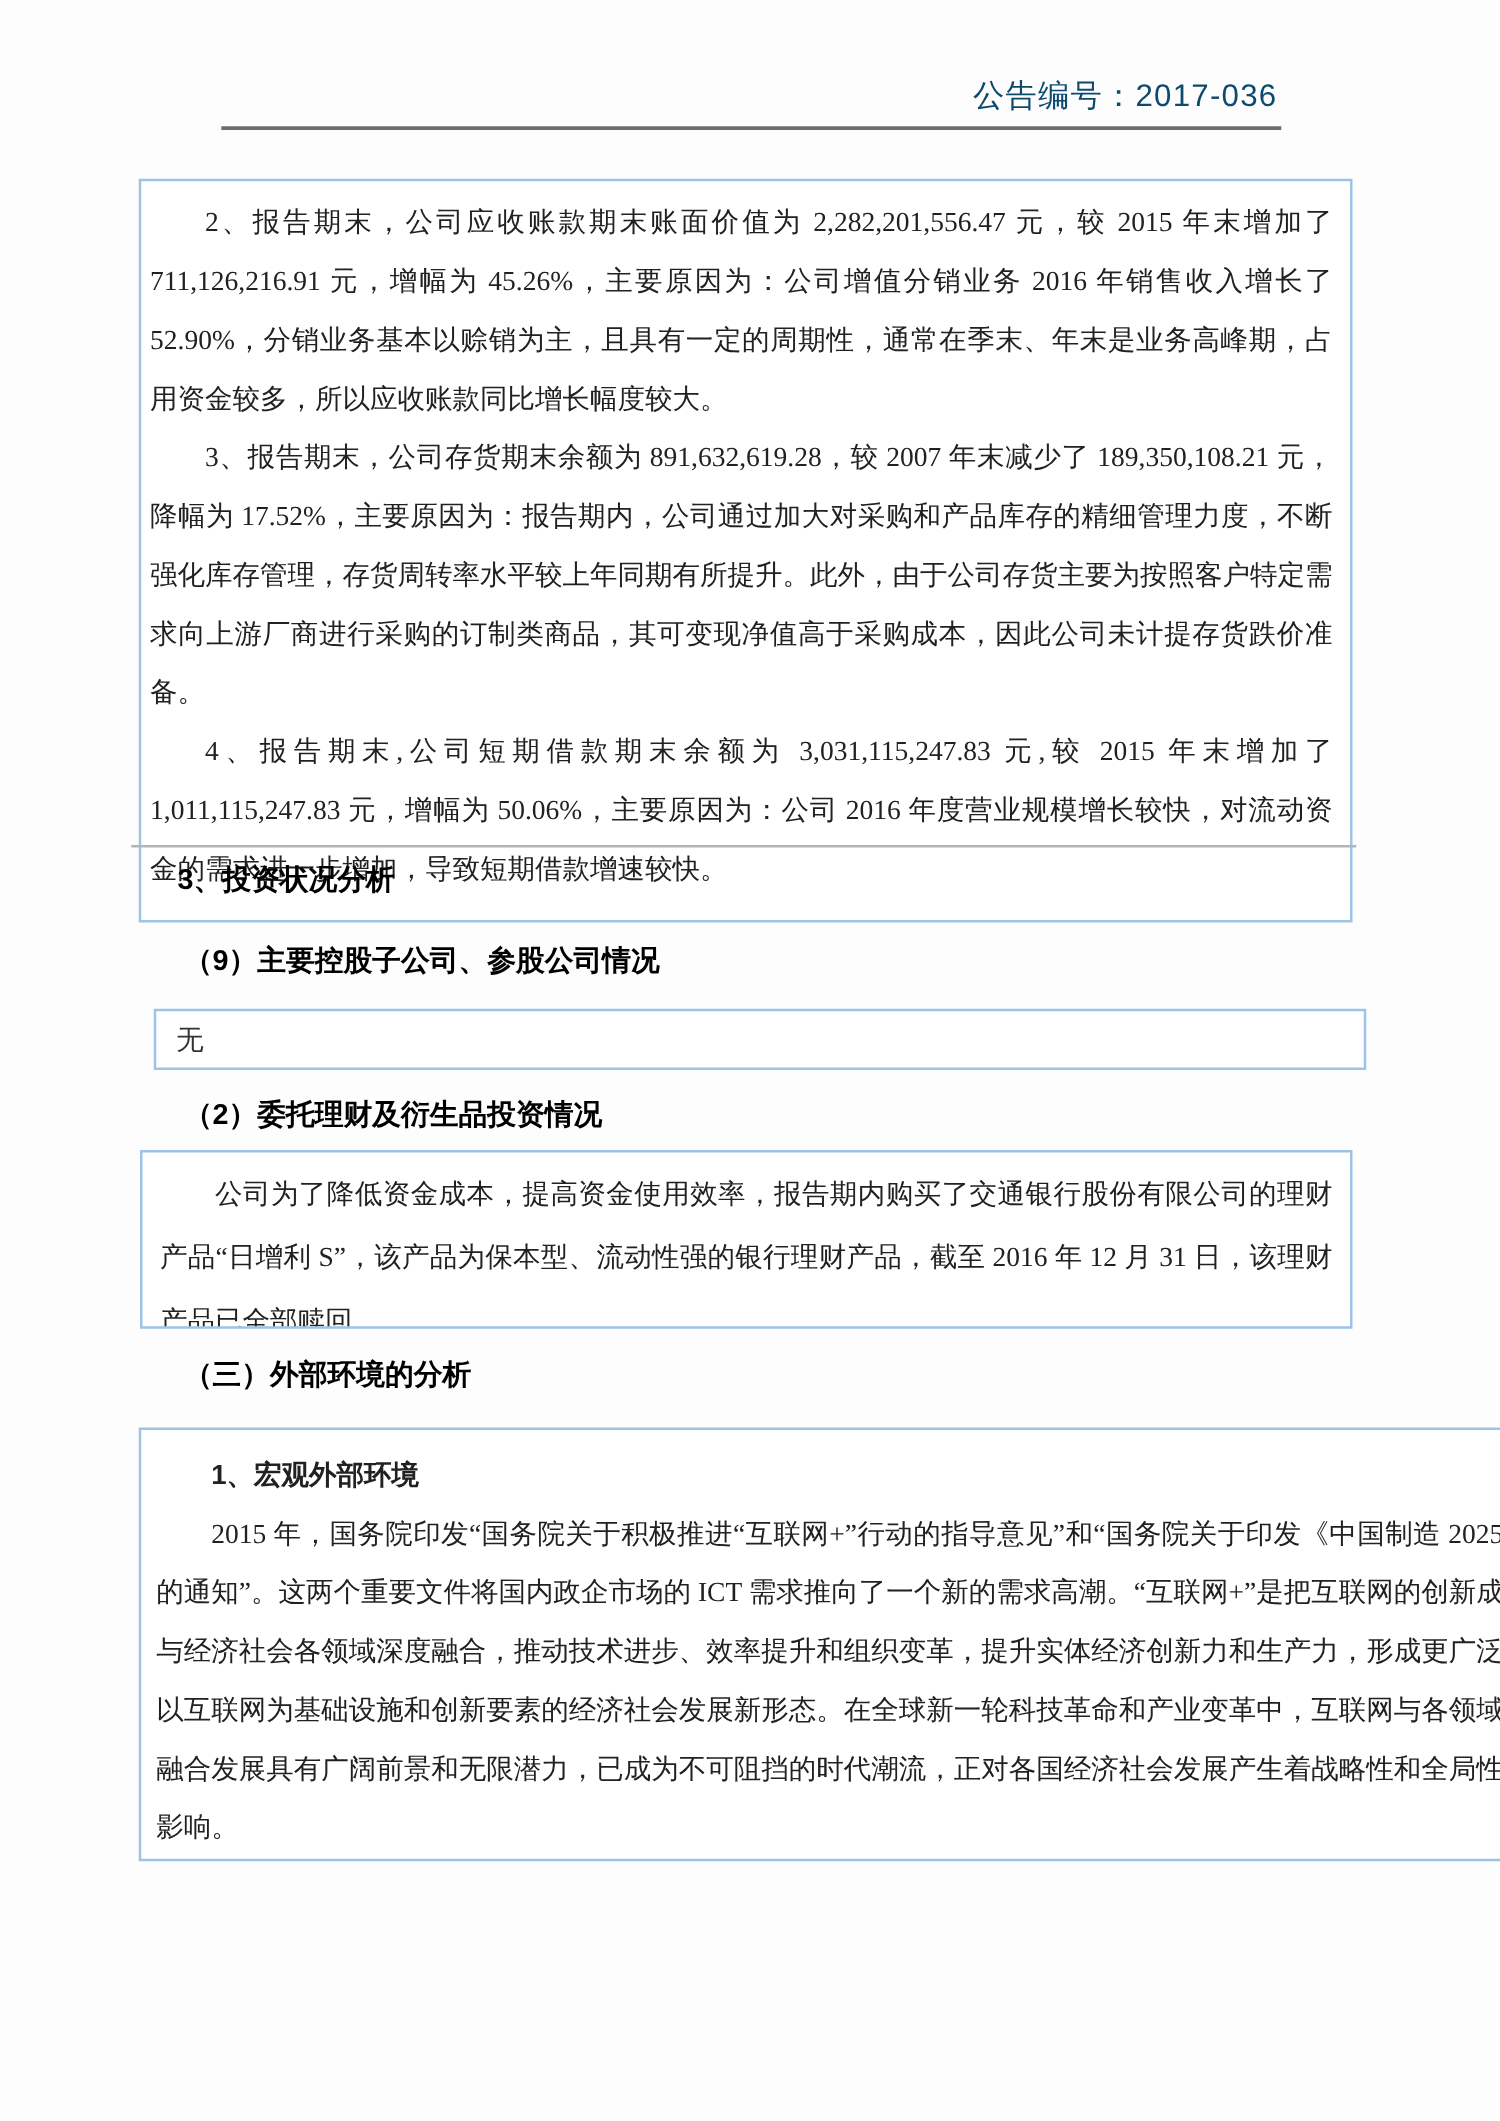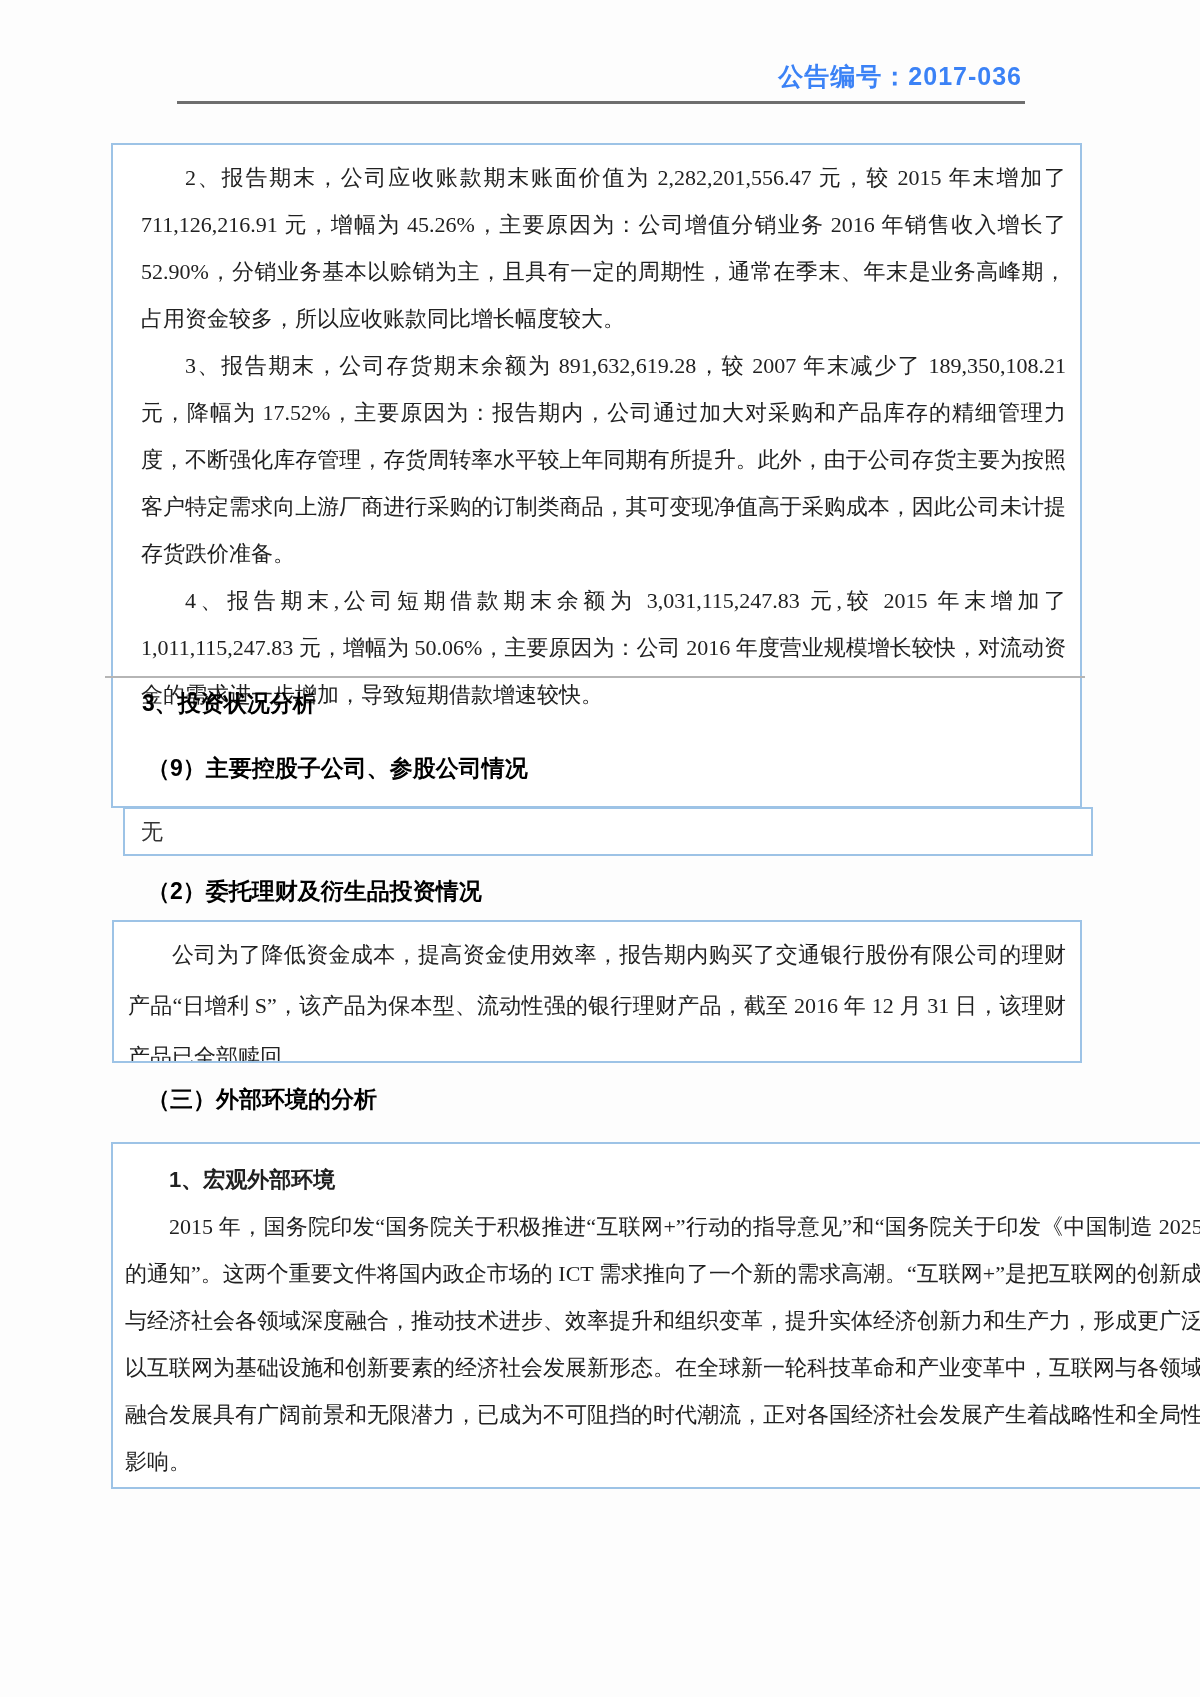--- a/index.html
+++ b/index.html
@@ -16,46 +16,46 @@
     overflow: hidden;
     font-family: "Liberation Serif", "DejaVu Serif", serif;
     color: #212121;
   }
   
   .announce-no {
     position: absolute;
     top: 60px;
     right: 178px;
     font-family: "Liberation Sans", "DejaVu Sans", sans-serif;
-    font-weight: 700;
+    font-weight: 400;
     font-size: 25px;
     letter-spacing: 1px;
-    color: #3b82f6;
+    color: #0c4a6e;
   }
   .header-rule {
     position: absolute;
     left: 177px;
     top: 101px;
     width: 848px;
     height: 3px;
     background: #6e6e6e;
   }
   
   .blue-box {
     position: absolute;
     background: #ffffff;
     border: 2px solid #9dc3e6;
     box-sizing: border-box;
   }
   .box-notes {
     left: 111px;
     top: 143px;
     width: 971px;
-    height: 665px;
-    padding: 9px 14px 0 28px;
+    height: 595px;
+    padding: 9px 14px 0 7px;
     overflow: hidden;
   }
   .box-notes p,
   .box-wealth p,
   .box-environ p {
     margin: 0;
     font-size: 22px;
     line-height: 47px;
     text-align: justify;
     text-indent: 2em;

